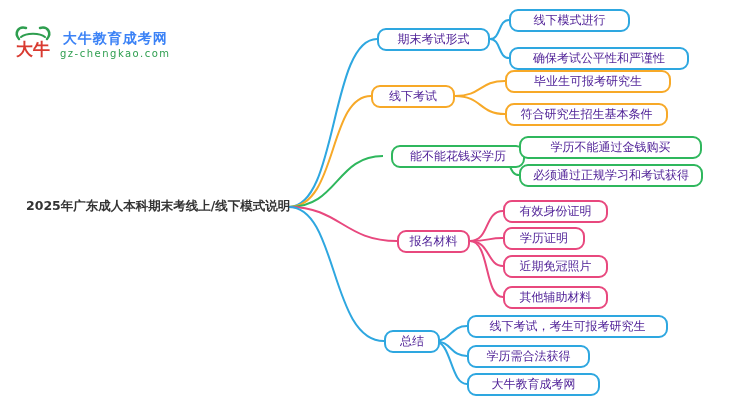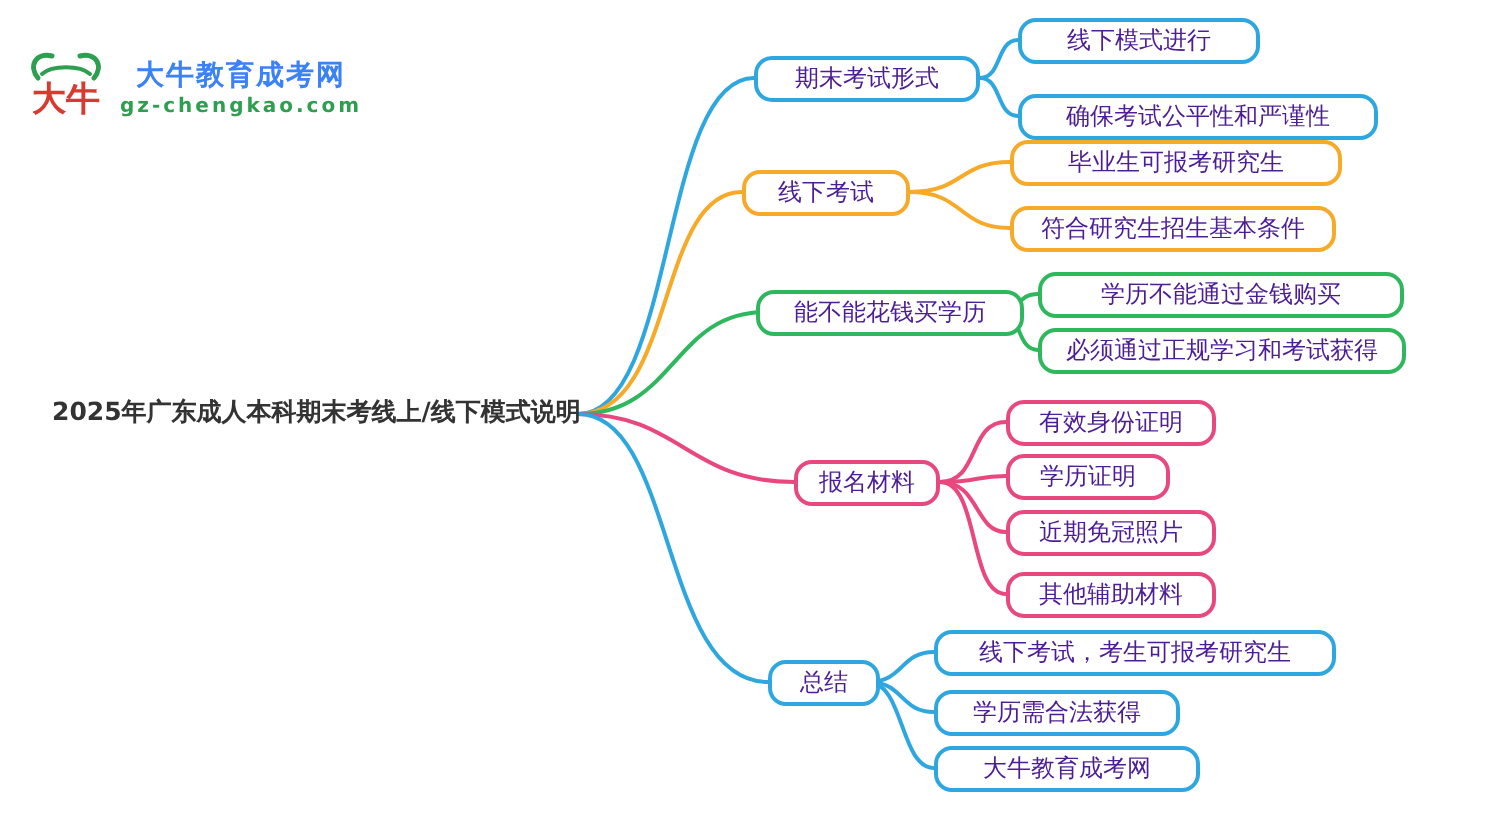--- a/index.html
+++ b/index.html
@@ -9,21 +9,21 @@
     position:relative; overflow:hidden;
     font-family:"DejaVu Sans","Liberation Sans",sans-serif;
   }
   .stage { position:absolute; inset:0; width:750px; height:410px; background:#fff; }
   svg.links { position:absolute; left:0; top:0; pointer-events:none; }
 
   
   .logo { position:absolute; left:12px; top:8px; display:flex; align-items:center; gap:6px;margin-top:16px; }
   .logo-text { display:flex; flex-direction:column; align-items:center; }
   .brand { color:#3b82f6; font-weight:bold; font-size:14px; letter-spacing:1px; line-height:18px; }
-  .domain { color:#2e9e4f; font-size:10px; letter-spacing:1.5px; line-height:13px;font-weight:bold; }
+  .domain { color:#2e9e4f; font-size:10px; letter-spacing:1.5px; line-height:13px; }
 
   
   .root {
     position:absolute; left:26px; top:198px;
     font-size:12.5px; font-weight:bold; color:#333;
     white-space:nowrap; line-height:16px;
   }
 
   
   .node {
@@ -85,21 +85,21 @@
   <div class="root">2025年广东成人本科期末考线上/线下模式说明</div>
 
   <div class="node c-blue" style="left:377px;top:28px;width:113px">期末考试形式</div>
   <div class="node c-blue" style="left:509px;top:9px;width:121px">线下模式进行</div>
   <div class="node c-blue" style="left:509px;top:47px;width:180px">确保考试公平性和严谨性</div>
 
   <div class="node c-orange" style="left:371px;top:85px;width:84px">线下考试</div>
   <div class="node c-orange" style="left:505px;top:70px;width:166px">毕业生可报考研究生</div>
   <div class="node c-orange" style="left:505px;top:103px;width:163px">符合研究生招生基本条件</div>
 
-  <div class="node c-green" style="left:378px;top:145px;width:134px">能不能花钱买学历</div>
+  <div class="node c-green" style="left:391px;top:145px;width:134px">能不能花钱买学历</div>
   <div class="node c-green" style="left:519px;top:136px;width:183px">学历不能通过金钱购买</div>
   <div class="node c-green" style="left:519px;top:164px;width:184px">必须通过正规学习和考试获得</div>
 
   <div class="node c-pink" style="left:397px;top:230px;width:73px">报名材料</div>
   <div class="node c-pink" style="left:503px;top:200px;width:105px">有效身份证明</div>
   <div class="node c-pink" style="left:503px;top:227px;width:82px">学历证明</div>
   <div class="node c-pink" style="left:503px;top:255px;width:105px">近期免冠照片</div>
   <div class="node c-pink" style="left:503px;top:286px;width:105px">其他辅助材料</div>
 
   <div class="node c-blue" style="left:384px;top:330px;width:56px">总结</div>

